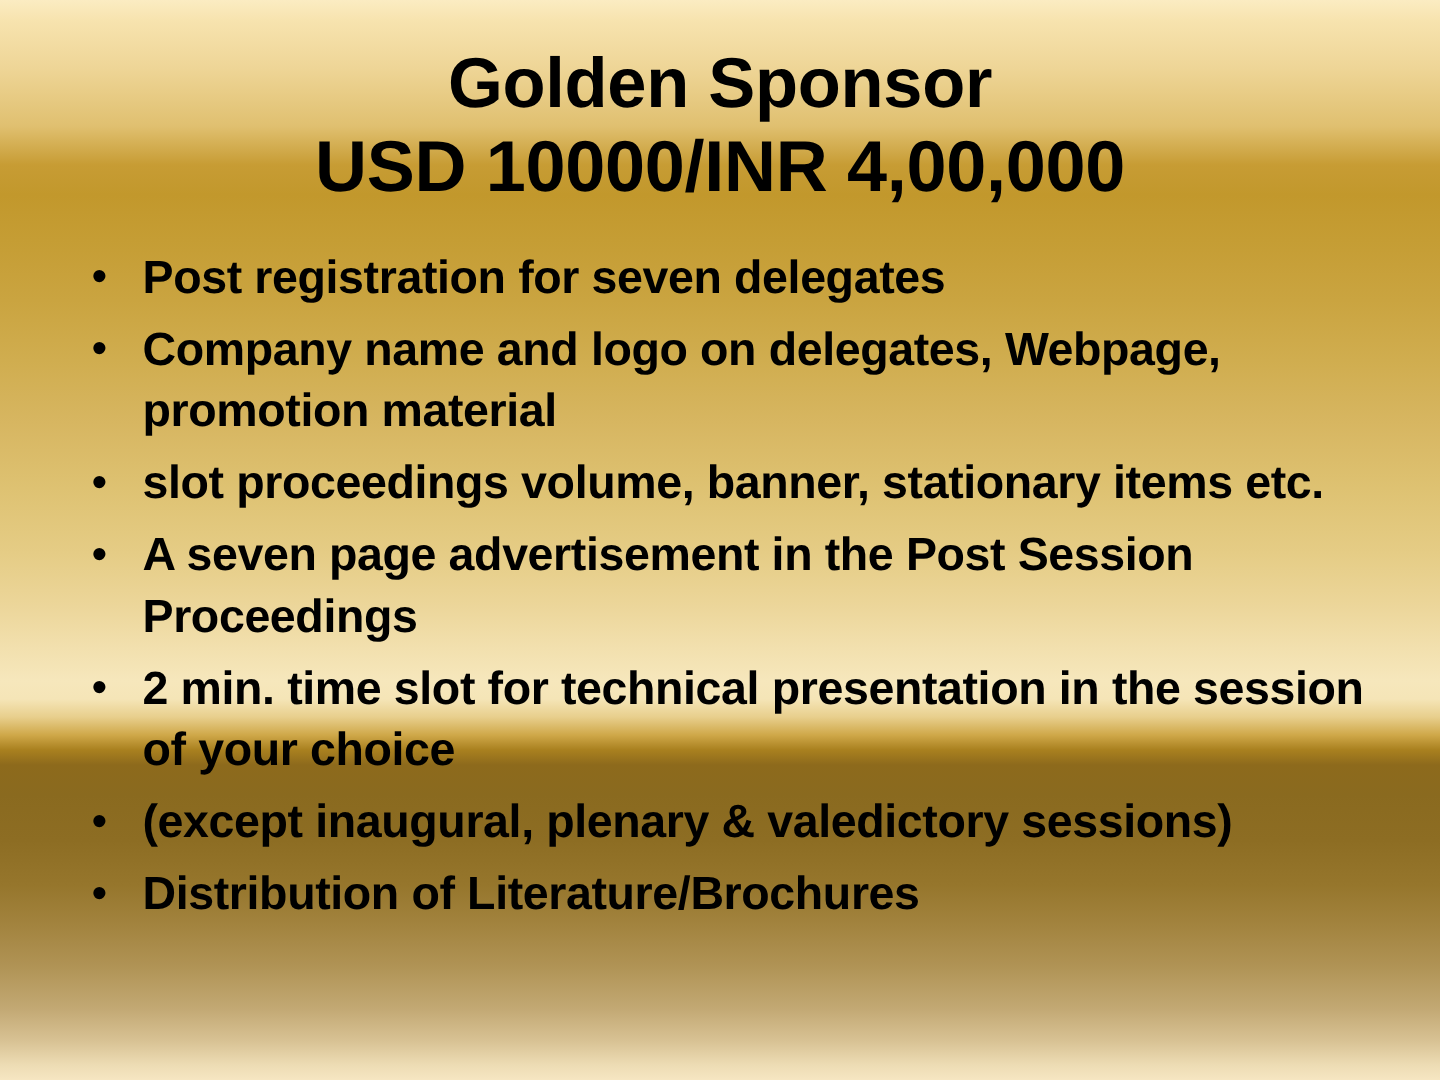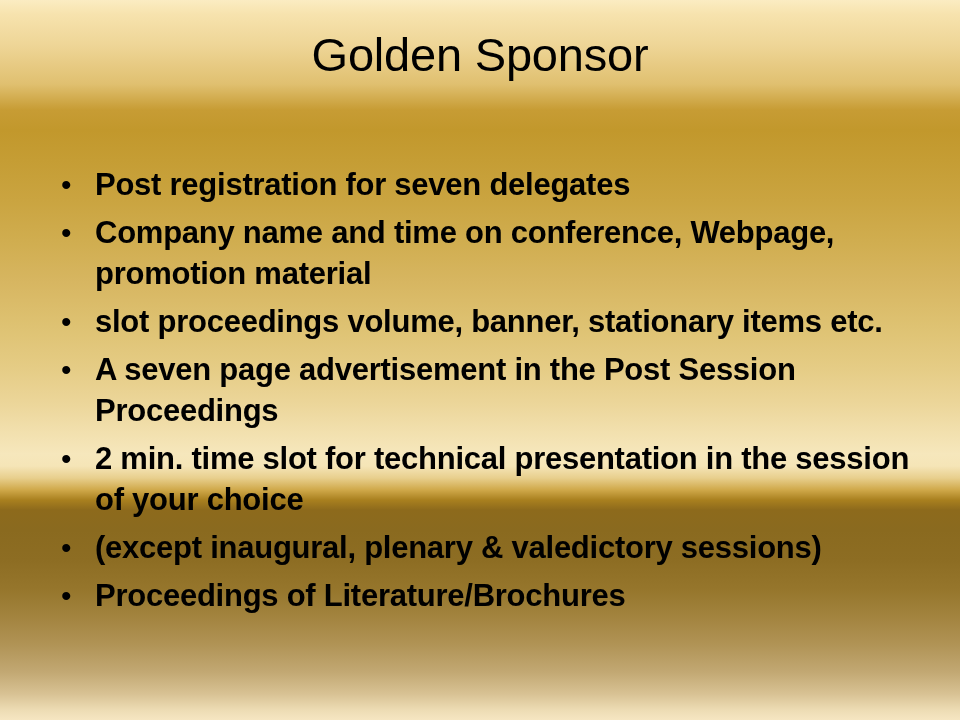--- a/index.html
+++ b/index.html
@@ -55,21 +55,21 @@
   #title-block {
     position: absolute;
     top: 26px;
     left: 0;
     width: 960px;
     text-align: center;
   }
 
   .title-line {
     display: block;
-    font-weight: normal;
+    font-weight: bold;
     font-size: 47px;
     line-height: 57px;
     letter-spacing: -0.2px;
     white-space: nowrap;
   }
 
   .title-line-2 {
     font-size: 48px;
   }
 
@@ -109,32 +109,33 @@
     word-spacing: 0px;
   }
 </style>
 </head>
 <body>
 
 <div id="slide">
 
   <div id="title-block">
     <span class="title-line title-line-1">Golden Sponsor</span>
+    <span class="title-line title-line-2">USD 10000/INR 4,00,000</span>
   </div>
 
   <div id="bullet-list">
 
     <div class="bullet-item">
       <span class="bullet-marker">•</span>
       <span class="bullet-text">Post registration for seven delegates</span>
     </div>
 
     <div class="bullet-item">
       <span class="bullet-marker">•</span>
-      <span class="bullet-text">Company name and time on conference, Webpage, promotion material</span>
+      <span class="bullet-text">Company name and logo on delegates, Webpage, promotion material</span>
     </div>
 
     <div class="bullet-item">
       <span class="bullet-marker">•</span>
       <span class="bullet-text">slot proceedings volume, banner, stationary items etc.</span>
     </div>
 
     <div class="bullet-item">
       <span class="bullet-marker">•</span>
       <span class="bullet-text">A seven page advertisement in the Post Session Proceedings</span>
@@ -145,18 +146,18 @@
       <span class="bullet-text">2 min. time slot for technical presentation in the session of your choice</span>
     </div>
 
     <div class="bullet-item">
       <span class="bullet-marker">•</span>
       <span class="bullet-text">(except inaugural, plenary &amp; valedictory sessions)</span>
     </div>
 
     <div class="bullet-item">
       <span class="bullet-marker">•</span>
-      <span class="bullet-text">Proceedings of Literature/Brochures</span>
+      <span class="bullet-text">Distribution of Literature/Brochures</span>
     </div>
 
   </div>
 
 </div>
 
 </body></html>

